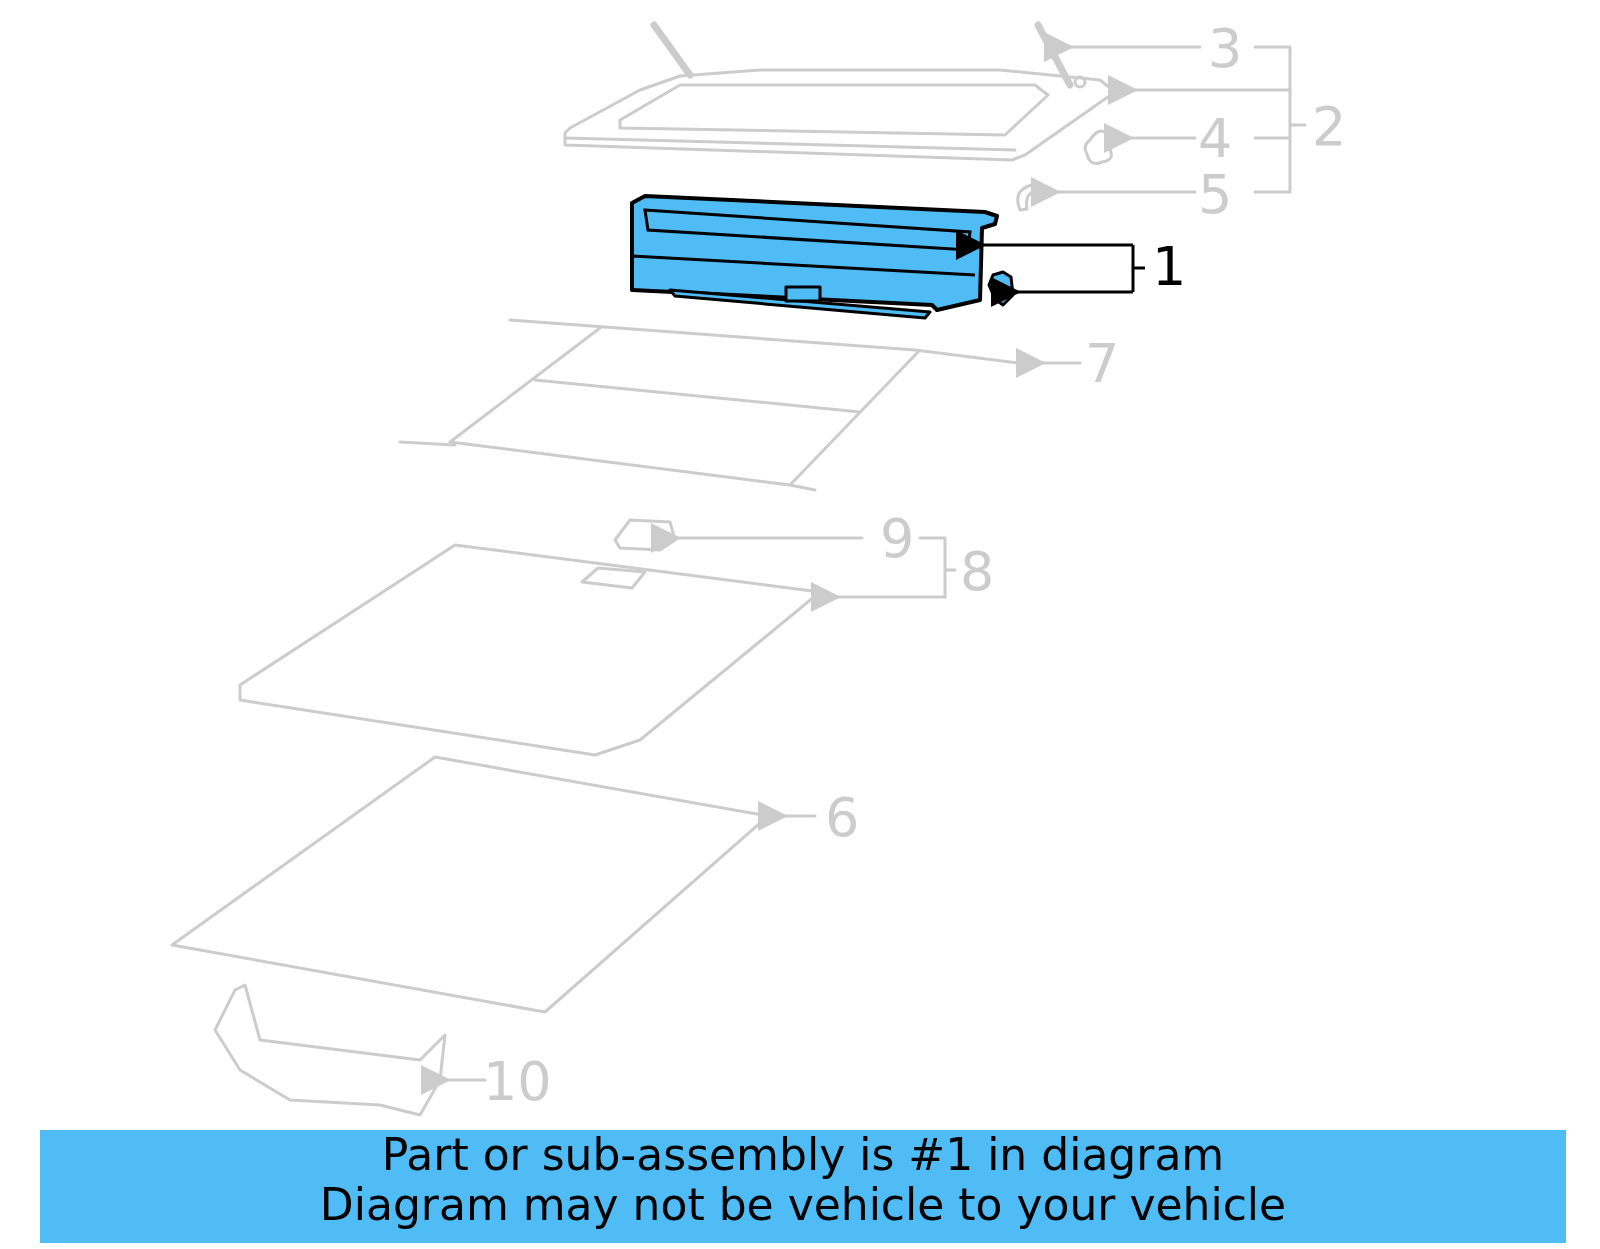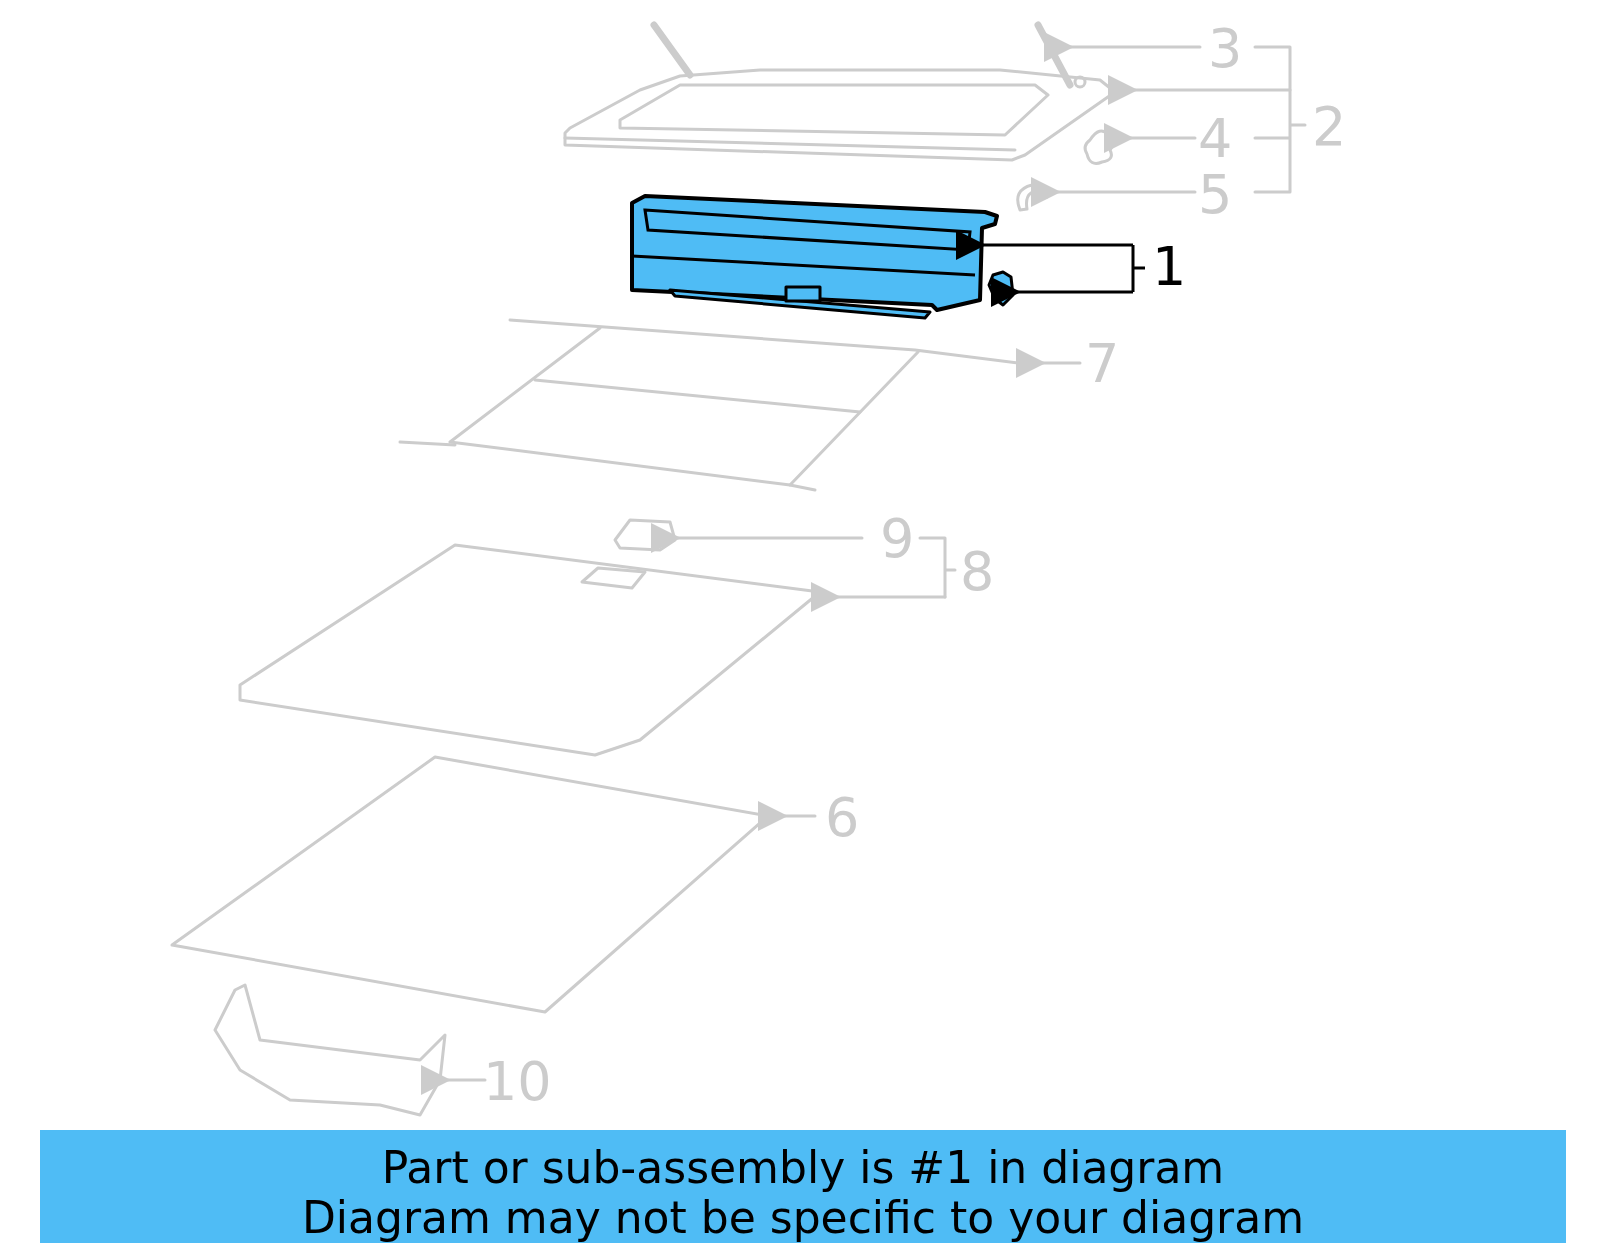--- a/index.html
+++ b/index.html
@@ -4,21 +4,21 @@
 <style>
   html,body{margin:0;padding:0;background:#fff;}
   body{width:1600px;height:1249px;position:relative;overflow:hidden;font-family:"DejaVu Sans",sans-serif;}
   #diagram{position:absolute;left:0;top:0;width:1600px;height:1249px;}
   .g{fill:none;stroke:#cccccc;stroke-width:3;stroke-linejoin:round;stroke-linecap:round;}
   .gf{fill:#ffffff;stroke:#cccccc;stroke-width:3;stroke-linejoin:round;}
   .bl{fill:#4fbcf5;stroke:#000;stroke-width:4;stroke-linejoin:round;}
   .bk{fill:none;stroke:#000;stroke-width:3;}
   .lbl{font-family:"DejaVu Sans",sans-serif;font-size:54px;fill:#cccccc;}
   .lbl-active{fill:#000;}
-  .banner{position:absolute;left:40px;top:1130px;width:1526px;height:113px;background:#4fbcf5;display:flex;flex-direction:column;align-items:center;justify-content:flex-end;}
+  .banner{position:absolute;left:40px;top:1130px;width:1526px;height:113px;background:#4fbcf5;display:flex;flex-direction:column;align-items:center;justify-content:flex-start;}
   .banner span{font-size:44px;line-height:50px;color:#000;font-family:"DejaVu Sans",sans-serif;}
 </style>
 </head>
 <body>
 
 <svg id="diagram" viewBox="0 0 1600 1249" xmlns="http://www.w3.org/2000/svg">
   <defs>
     <marker id="ag" markerWidth="10" markerHeight="10" refX="2" refY="5" orient="auto-start-reverse">
         <path d="M10,0 L0,5 L10,10 Z" fill="#cccccc"></path>
       </marker>
@@ -93,14 +93,14 @@
   <text class="lbl" x="1198" y="213">5</text>
   <text class="lbl" x="825" y="836">6</text>
   <text class="lbl" x="1085" y="382">7</text>
   <text class="lbl" x="960" y="590">8</text>
   <text class="lbl" x="880" y="557">9</text>
   <text class="lbl" x="483" y="1100">10</text>
 </svg>
 
 <div class="banner">
   <span>Part or sub-assembly is #1 in diagram</span>
-  <span>Diagram may not be specific to your diagram</span>
+  <span>Diagram may not be vehicle to your vehicle</span>
 </div>
 
 </body></html>

